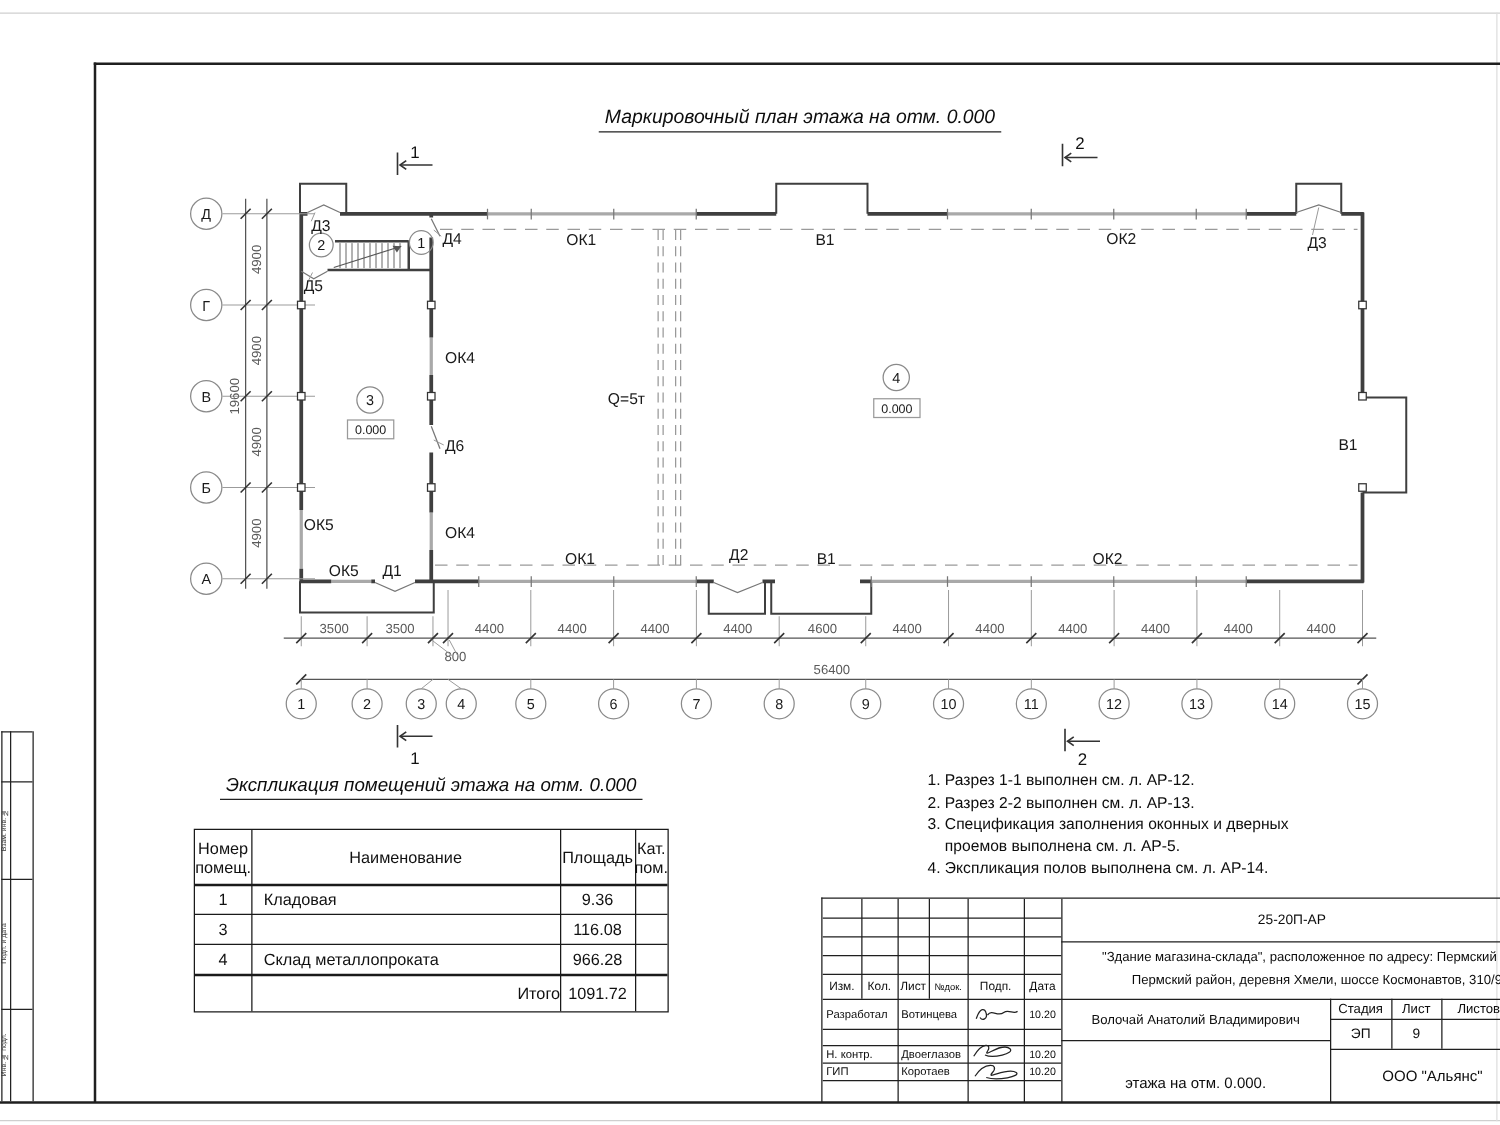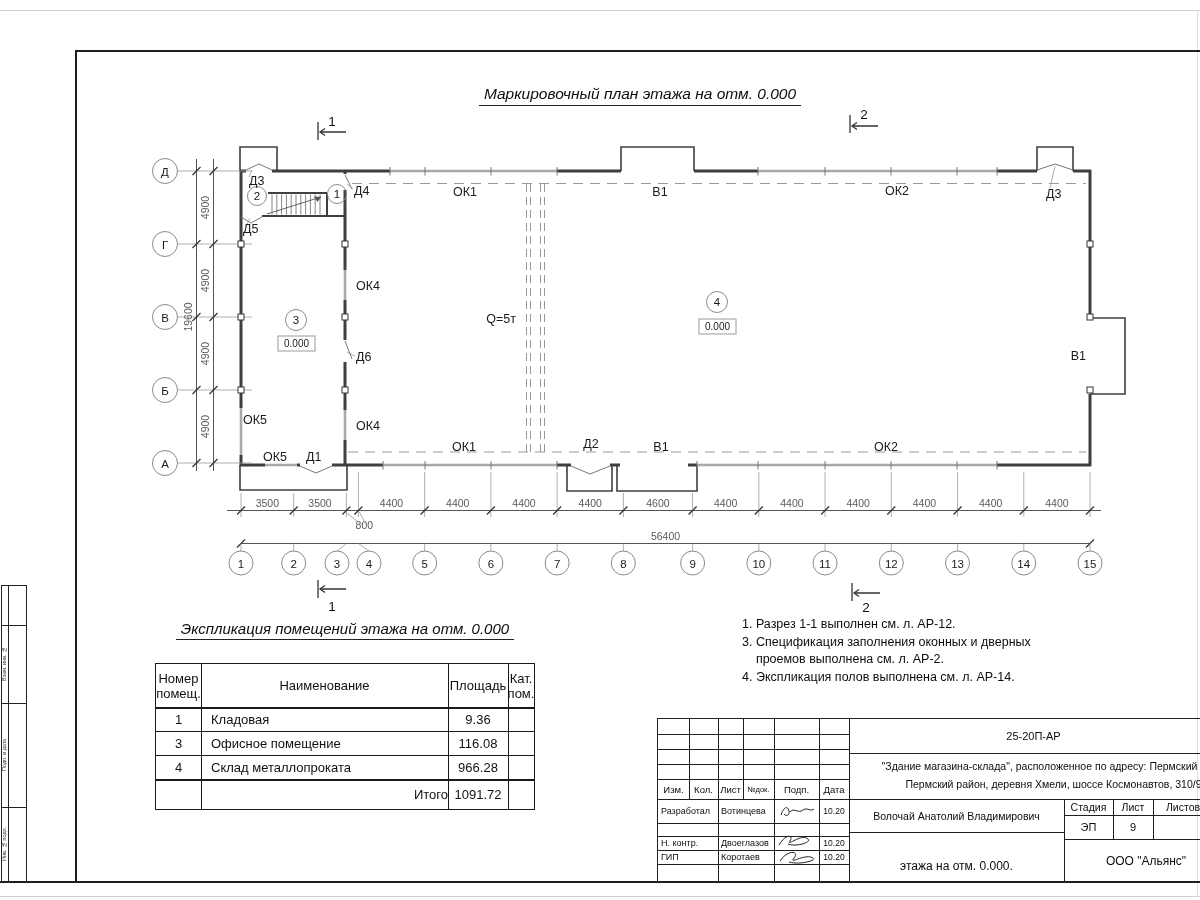--- a/index.html
+++ b/index.html
@@ -369,35 +369,35 @@
   <div class="cell" style="left:0;top:0;width:45px;height:43px;">Номер помещ.</div>
   <div class="cell" style="left:45px;top:0;width:247px;height:43px;">Наименование</div>
   <div class="cell" style="left:292px;top:0;width:60px;height:43px;">Площадь</div>
   <div class="cell" style="left:352px;top:0;width:26px;height:43px;">Кат. пом.</div>
 
   <div class="cell" style="left:0;top:43px;width:45px;height:24px;">1</div>
   <div class="cell left" style="left:45px;top:43px;width:247px;height:24px;">Кладовая</div>
   <div class="cell" style="left:292px;top:43px;width:60px;height:24px;">9.36</div>
 
   <div class="cell" style="left:0;top:67px;width:45px;height:24px;">3</div>
-  <div class="cell left" style="left:45px;top:67px;width:247px;height:24px;">Офисное помещение</div>
   <div class="cell" style="left:292px;top:67px;width:60px;height:24px;">116.08</div>
 
   <div class="cell" style="left:0;top:91px;width:45px;height:24px;">4</div>
   <div class="cell left" style="left:45px;top:91px;width:247px;height:24px;">Склад металлопроката</div>
   <div class="cell" style="left:292px;top:91px;width:60px;height:24px;">966.28</div>
 
   <div class="cell right" style="left:45px;top:115px;width:247px;height:30px;">Итого</div>
   <div class="cell" style="left:292px;top:115px;width:60px;height:30px;">1091.72</div>
 </div>
 
 <div class="abs" style="left:742px;top:616px;">
   <div class="note-line">1. Разрез 1-1 выполнен см. л. АР-12.</div>
+  <div class="note-line">2. Разрез 2-2 выполнен см. л. АР-13.</div>
   <div class="note-line">3. Спецификация заполнения оконных и дверных</div>
-  <div class="note-line">    проемов выполнена см. л. АР-2.</div>
+  <div class="note-line">    проемов выполнена см. л. АР-5.</div>
   <div class="note-line">4. Экспликация полов выполнена см. л. АР-14.</div>
 </div>
 
 <div id="tb">
 
   <div class="v" style="left:31px;top:0;height:80px;"></div>
   <div class="v" style="left:60px;top:0;height:164px;"></div>
   <div class="v" style="left:85px;top:0;height:80px;"></div>
   <div class="v" style="left:116px;top:0;height:164px;"></div>
   <div class="v" style="left:161px;top:0;height:164px;"></div>

